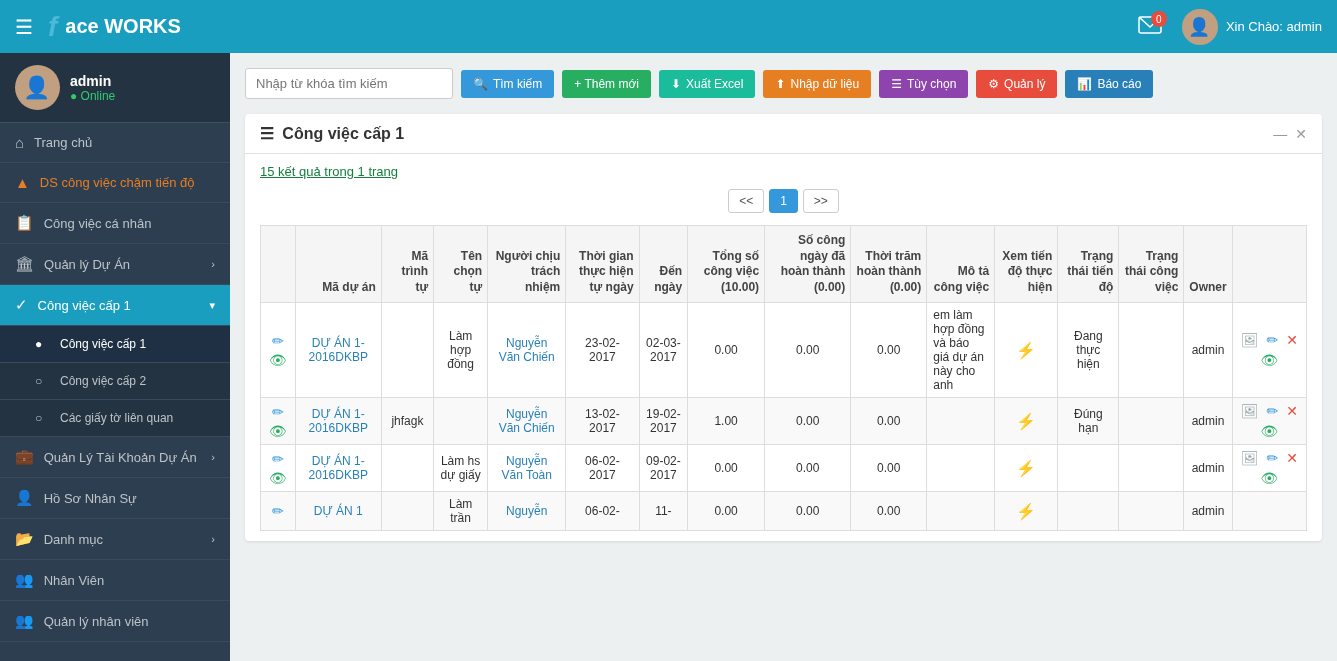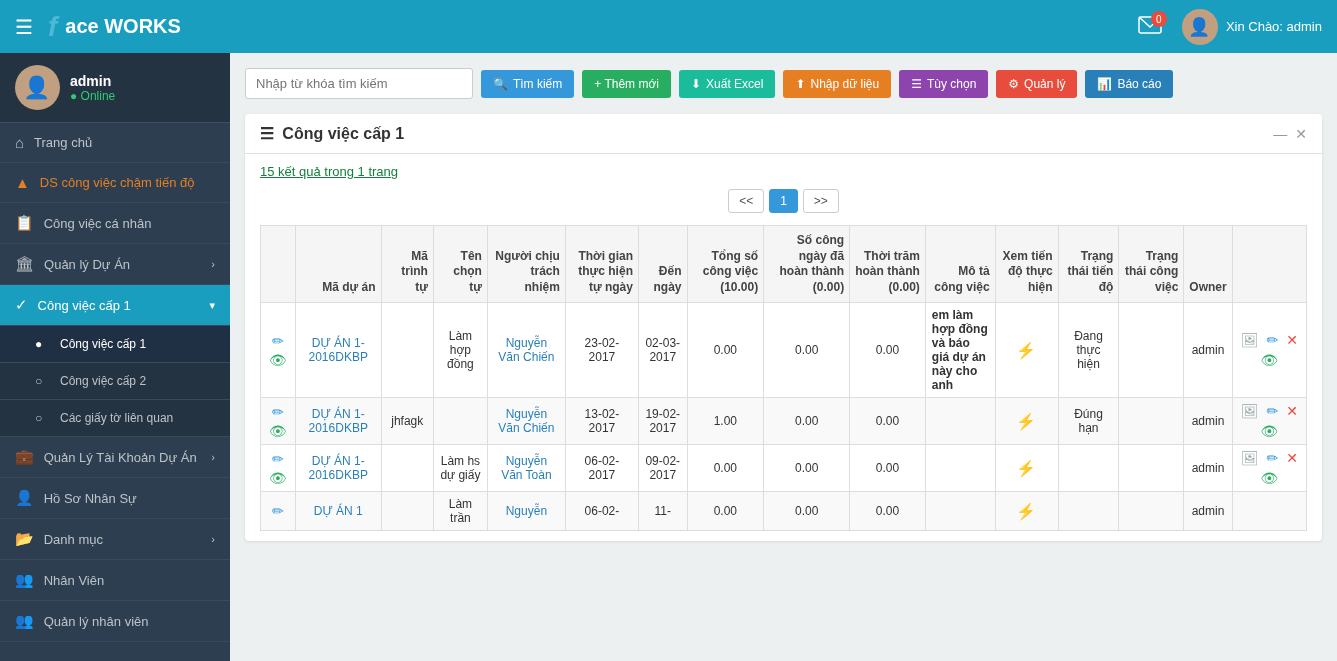--- a/index.html
+++ b/index.html
@@ -144,21 +144,21 @@
       align-items: center;
       gap: 8px;
       margin-bottom: 15px;
       flex-wrap: wrap;
     }
     .search-input {
       padding: 7px 10px;
       border: 1px solid #ccc;
       border-radius: 3px;
       font-size: 13px;
-      width: 228px;
+      width: 208px;
       outline: none;
     }
     .btn {
       padding: 7px 12px;
       border: none;
       border-radius: 3px;
       cursor: pointer;
       font-size: 12px;
       color: white;
       display: flex;
@@ -436,21 +436,21 @@
                 </td>
                 <td><a class="link-blue">DỰ ÁN 1-2016DKBP</a></td>
                 <td></td>
                 <td>Làm hợp đồng</td>
                 <td><a class="link-blue">Nguyễn Văn Chiến</a></td>
                 <td>23-02-2017</td>
                 <td>02-03-2017</td>
                 <td>0.00</td>
                 <td>0.00</td>
                 <td>0.00</td>
-                <td style="text-align:left;max-width:150px;font-weight:bold;">em làm hợp đồng và báo giá dự án này cho anh</td>
+                <td style="text-align:left;max-width:150px;">em làm hợp đồng và báo giá dự án này cho anh</td>
                 <td><span class="bolt-icon">⚡</span></td>
                 <td>Đang thực hiện</td>
                 <td></td>
                 <td>admin</td>
                 <td>
                   <div class="row-actions">
                     <div class="inline-icons">
                       <span class="action-icon image">🖼</span>
                       <span class="action-icon edit">✏</span>
                       <span class="action-icon delete">✕</span>

